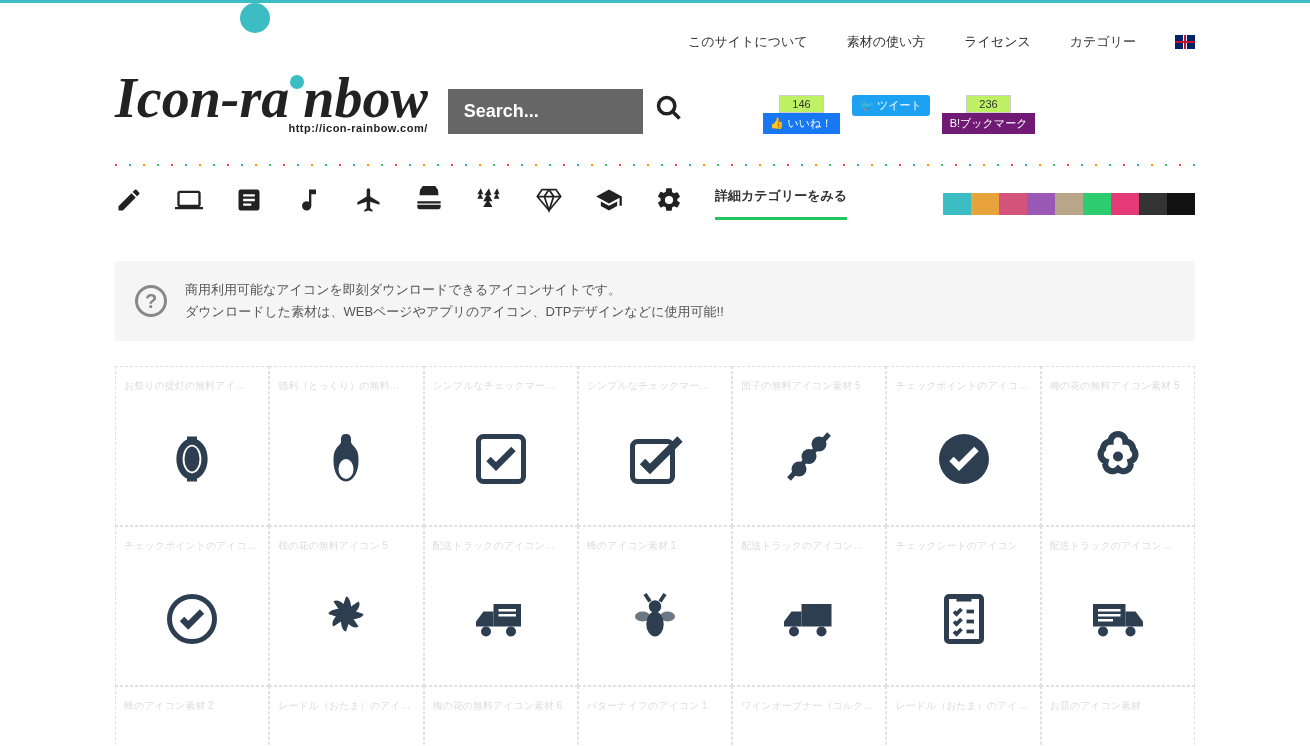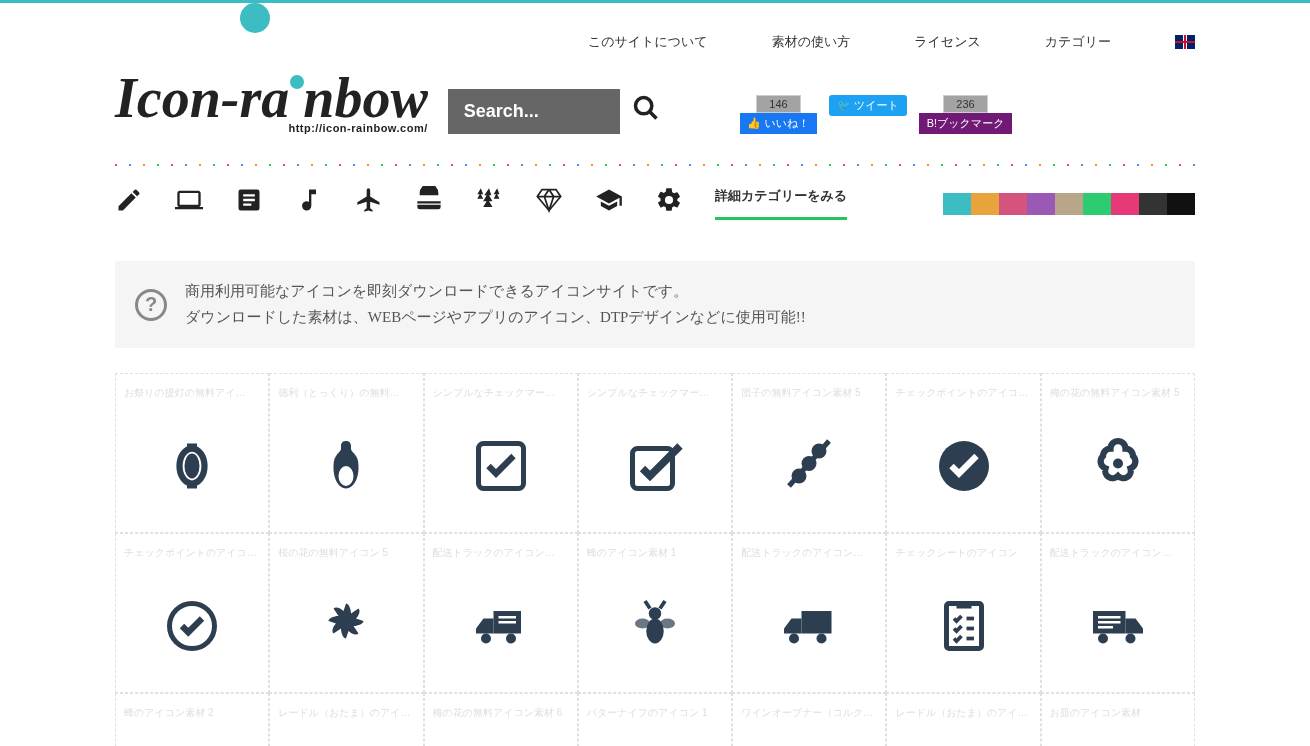--- a/index.html
+++ b/index.html
@@ -1,49 +1,49 @@
 <!DOCTYPE html>
 <html><head>
 <meta charset="utf-8">
 <style>
 * { margin: 0; padding: 0; box-sizing: border-box; }
 body { font-family: Arial, sans-serif; background: #fff; color: #333; width: 1310px; }
 .top-bar { height: 3px; background: #3cbcc3; }
 .dot-accent { position: absolute; left: 125px; top: 0; width: 30px; height: 30px; background: #3cbcc3; border-radius: 50%; }
 .container { width: 1080px; margin: 0 auto; position: relative; }
-.header-nav { display: flex; justify-content: flex-end; gap: 64px; padding: 30px 0 15px; font-size: 13px; align-items: center; }
+.header-nav { display: flex; justify-content: flex-end; gap: 39px; padding: 30px 0 15px; font-size: 13px; align-items: center; }
 .header-nav a { color: #333; text-decoration: none; cursor: pointer; }
 .flag-icon { width: 20px; height: 14px; display: inline-block; background: linear-gradient(#012169 0 100%); position: relative; }
 .flag-icon::before { content:''; position:absolute; inset:0; background: linear-gradient(to bottom, transparent 40%, #fff 40% 60%, transparent 60%), linear-gradient(to right, transparent 40%, #fff 40% 60%, transparent 60%); }
 .flag-icon::after { content:''; position:absolute; inset:0; background: linear-gradient(to bottom, transparent 45%, #C8102E 45% 55%, transparent 55%), linear-gradient(to right, transparent 45%, #C8102E 45% 55%, transparent 55%); }
 .main-header { display: flex; align-items: flex-end; gap: 20px; padding-bottom: 20px; }
 .logo { font-family: 'Georgia', serif; font-style: italic; font-weight: bold; font-size: 56px; color: #222; position: relative; }
 .logo-dot { display: inline-block; width: 14px; height: 14px; background: #3cbcc3; border-radius: 50%; position: relative; top: -28px; left: 1px; }
 .logo-url { font-size: 11px; font-style: normal; font-weight: bold; color: #222; text-align: right; margin-top: -8px; letter-spacing: 0.5px; }
 .search-wrap { display: flex; align-items: center; gap: 12px; }
-.search-box { background: #666; color: #fff; border: none; padding: 12px 16px; font-size: 18px; font-weight: bold; width: 172px; }
+.search-box { background: #666; color: #fff; border: none; padding: 12px 16px; font-size: 18px; font-weight: bold; width: 195px; }
 .search-box::placeholder { color: #fff; }
 .search-icon { font-size: 28px; color: #222; cursor: pointer; }
 .social-wrap { display: flex; gap: 12px; margin-left: 60px; align-items: flex-start; }
 .social-btn { display: flex; flex-direction: column; align-items: center; font-size: 10px; }
-.social-count { background: #a3a3a3; border: 1px solid #ccc; padding: 2px 12px; font-size: 11px; color: #333; }
+.social-count { background: #bef264; border: 1px solid #ccc; padding: 2px 12px; font-size: 11px; color: #333; }
 .social-label { color: #fff; padding: 3px 8px; font-size: 11px; display: flex; align-items: center; gap: 3px; }
 .fb { background: #1877f2; }
 .tw { background: #1da1f2; border-radius: 3px; }
 .ha { background: #701a75; }
 .divider-dots { height: 2px; background-image: repeating-linear-gradient(to right, #e74c3c 0 2px, transparent 2px 14px, #3498db 14px 16px, transparent 16px 28px, #f39c12 28px 30px, transparent 30px 42px, #2ecc71 42px 44px, transparent 44px 56px); margin: 10px 0 20px; }
 .category-nav { display: flex; align-items: center; justify-content: space-between; padding-bottom: 10px; }
 .cat-icons { display: flex; gap: 32px; align-items: center; }
 .cat-icon { font-size: 26px; color: #222; cursor: pointer; }
 .cat-link { font-size: 13px; font-weight: bold; color: #333; text-decoration: none; padding-bottom: 12px; border-bottom: 3px solid #22c55e; cursor: pointer; }
 .color-palette { display: flex; }
 .color-sw { width: 28px; height: 22px; }
 .info-box { background: #f5f5f5; padding: 18px 20px; display: flex; align-items: center; gap: 18px; margin: 30px 0 25px; border-radius: 2px; }
 .info-icon { width: 32px; height: 32px; border: 3px solid #888; border-radius: 50%; display: flex; align-items: center; justify-content: center; font-size: 20px; font-weight: bold; color: #888; }
-.info-text { font-size: 15px; color: #555; line-height: 1.7; font-family: Liberation Serif, serif; }
+.info-text { font-size: 13px; color: #555; line-height: 1.7; }
 .icon-grid { display: grid; grid-template-columns: repeat(7, 1fr); }
 .icon-cell { border: 1px dashed #e0e0e0; height: 160px; display: flex; flex-direction: column; align-items: center; padding: 12px 8px; cursor: pointer; }
 .icon-title { font-size: 10px; color: #ddd; width: 100%; overflow: hidden; white-space: nowrap; text-overflow: ellipsis; margin-bottom: 12px; }
 .icon-visual { flex: 1; display: flex; align-items: center; justify-content: center; color: #2c3e50; }
 .icon-visual svg { width: 60px; height: 60px; fill: #2c3e50; }
 </style>
 </head>
 <body>
 
 <div class="top-bar"></div>

